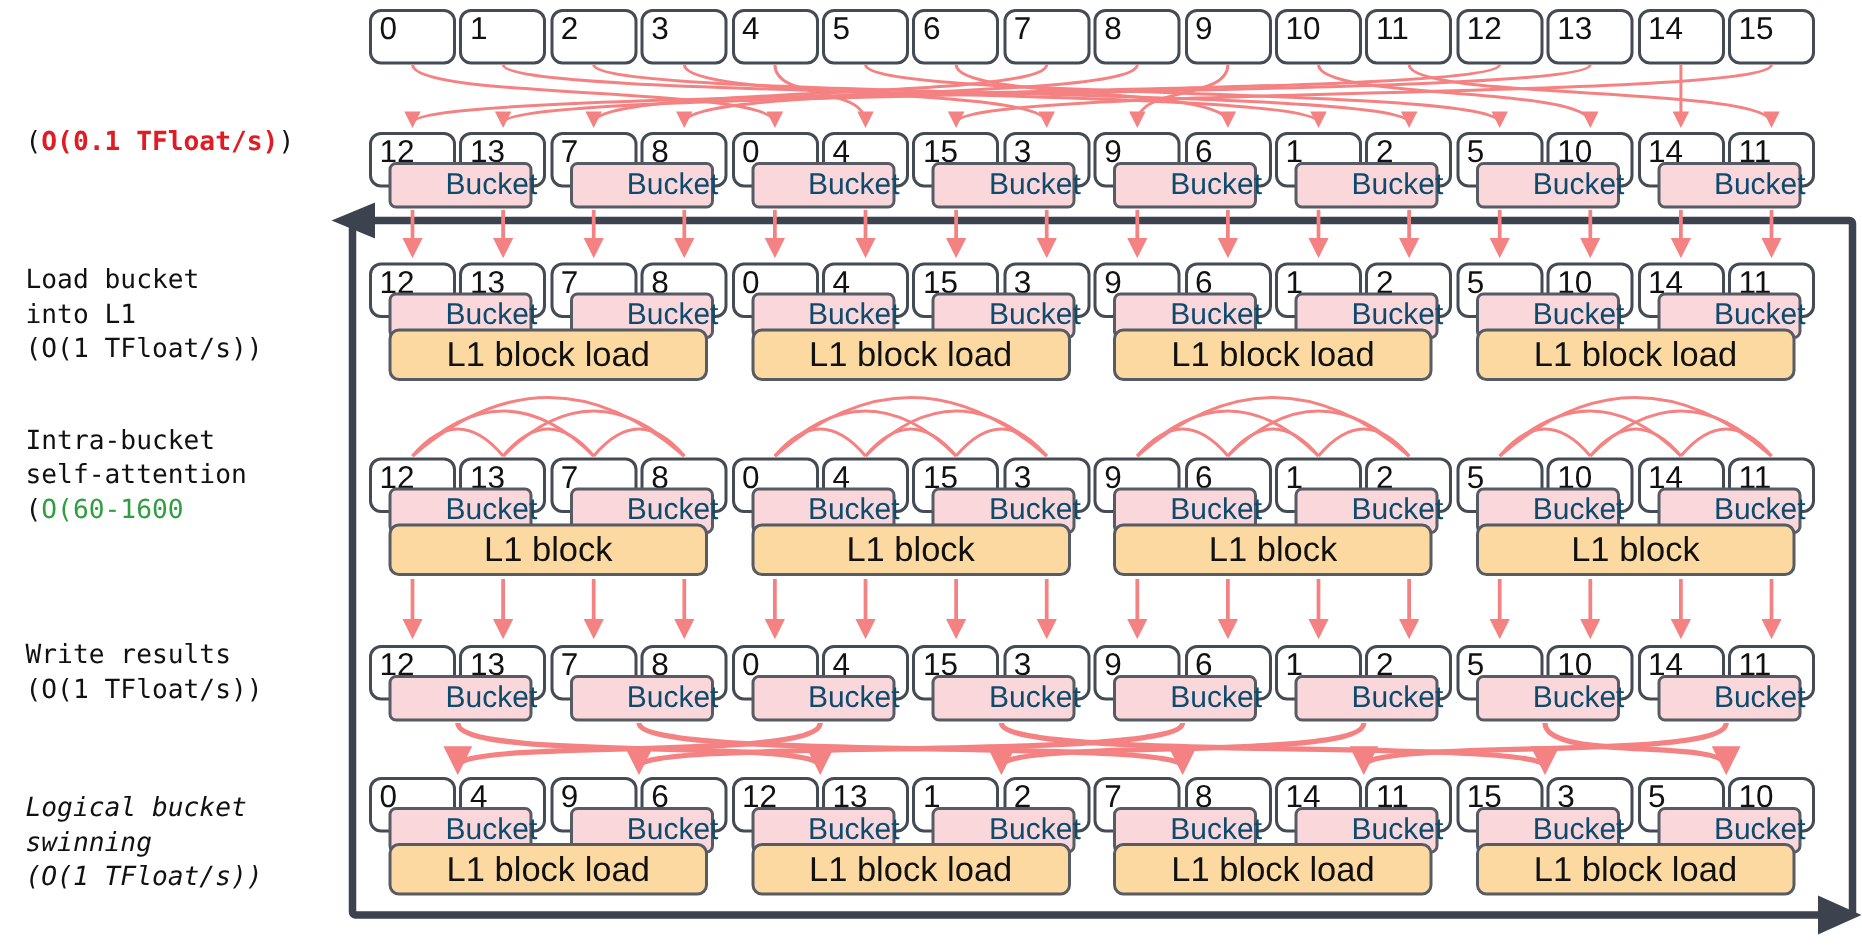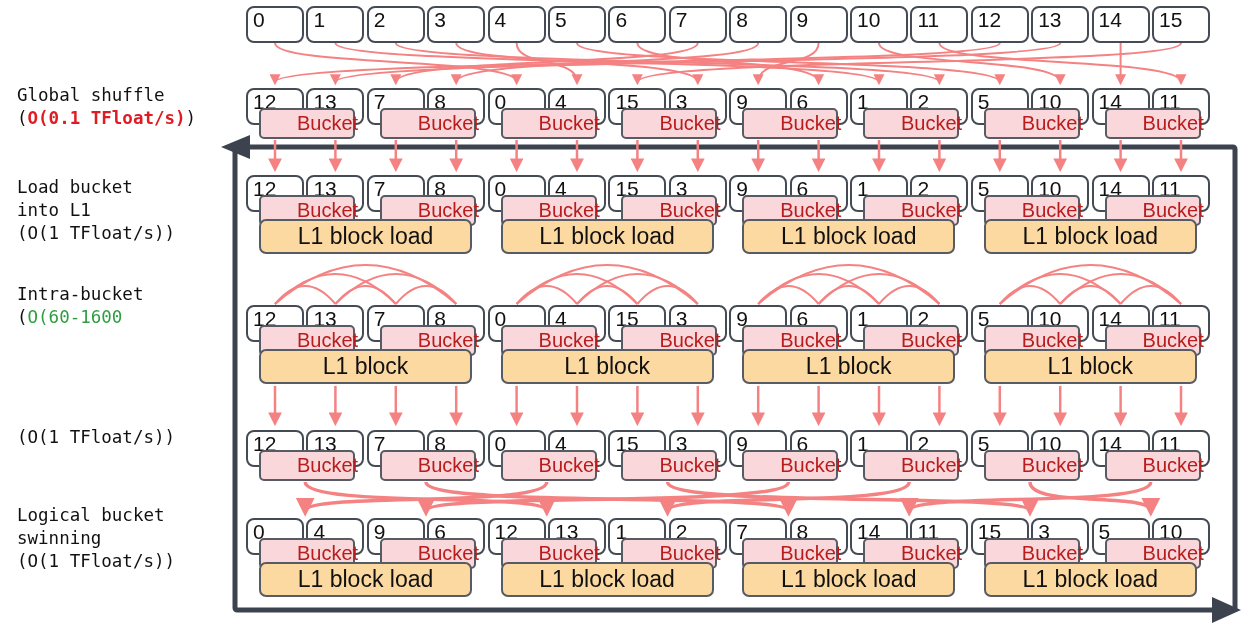--- a/index.html
+++ b/index.html
@@ -10,38 +10,38 @@
     font-size:17.5px;line-height:23px;color:var(--text);white-space:pre;}
   .seg-red{color:var(--red);font-weight:bold;}
   .seg-green{color:var(--green);}
 
   .cell{position:absolute;width:58px;height:37px;background:#fff;
     border:2px solid var(--cellborder);border-radius:8px;box-sizing:border-box;}
   .cell span{display:block;padding:0 0 0 5px;font-size:21px;line-height:24px;color:#111;}
 
   .bucket{position:absolute;width:96px;height:31px;background:var(--bucketfill);
     border:2px solid var(--boxborder);border-radius:5px;box-sizing:border-box;
-    font-size:20px;line-height:27px;text-align:center;color:#b91c1c;padding-left:36px;}
+    font-size:20px;line-height:27px;text-align:center;color:#0c4a6e;padding-left:36px;}
 
   .l1box{position:absolute;width:213px;height:35px;background:var(--l1fill);
     border:2px solid var(--boxborder);border-radius:7px;box-sizing:border-box;
     font-size:23px;line-height:31px;text-align:center;color:#111;}
 
   svg#arrows{position:absolute;left:0;top:0;width:1241px;height:633px;pointer-events:none;}
 </style>
 </head>
 <body>
 
 <div id="canvas">
   <div id="labels">
-      <div class="stage-label" style="top: 84px;"><div><span>Global shuffle</span></div><div><span>(</span><span class="seg-red">O(0.1 TFloat/s)</span><span>)</span></div></div>
+      <div class="stage-label" style="top: 84px;"><div><span>(</span><span class="seg-red">O(0.1 TFloat/s)</span><span>)</span></div></div>
       <div class="stage-label" style="top: 176px;"><div><span>Load bucket</span></div><div><span>into L1</span></div><div><span>(O(1 TFloat/s))</span></div></div>
-      <div class="stage-label" style="top: 283px;"><div><span>Intra-bucket</span></div><div><span>(</span><span class="seg-green">O(60-1600</span></div></div>
-      <div class="stage-label" style="top: 426px;"><div><span>(O(1 TFloat/s))</span></div></div>
-      <div class="stage-label" style="top: 504px;"><div><span>Logical bucket</span></div><div><span>swinning</span></div><div><span>(O(1 TFloat/s))</span></div></div>
+      <div class="stage-label" style="top: 283px;"><div><span>Intra-bucket</span></div><div><span>self-attention</span></div><div><span>(</span><span class="seg-green">O(60-1600</span></div></div>
+      <div class="stage-label" style="top: 426px;"><div><span>Write results</span></div><div><span>(O(1 TFloat/s))</span></div></div>
+      <div class="stage-label" style="top: 528px; font-style: italic;"><div><span>Logical bucket</span></div><div><span>swinning</span></div><div><span>(O(1 TFloat/s))</span></div></div>
     </div>
   <div id="rows">
       <div class="cell" style="left: 246px; top: 6px;">
         <span>0</span>
       </div>
       <div class="cell" style="left: 306.4px; top: 6px;">
         <span>1</span>
       </div>
       <div class="cell" style="left: 366.8px; top: 6px;">
         <span>2</span>

